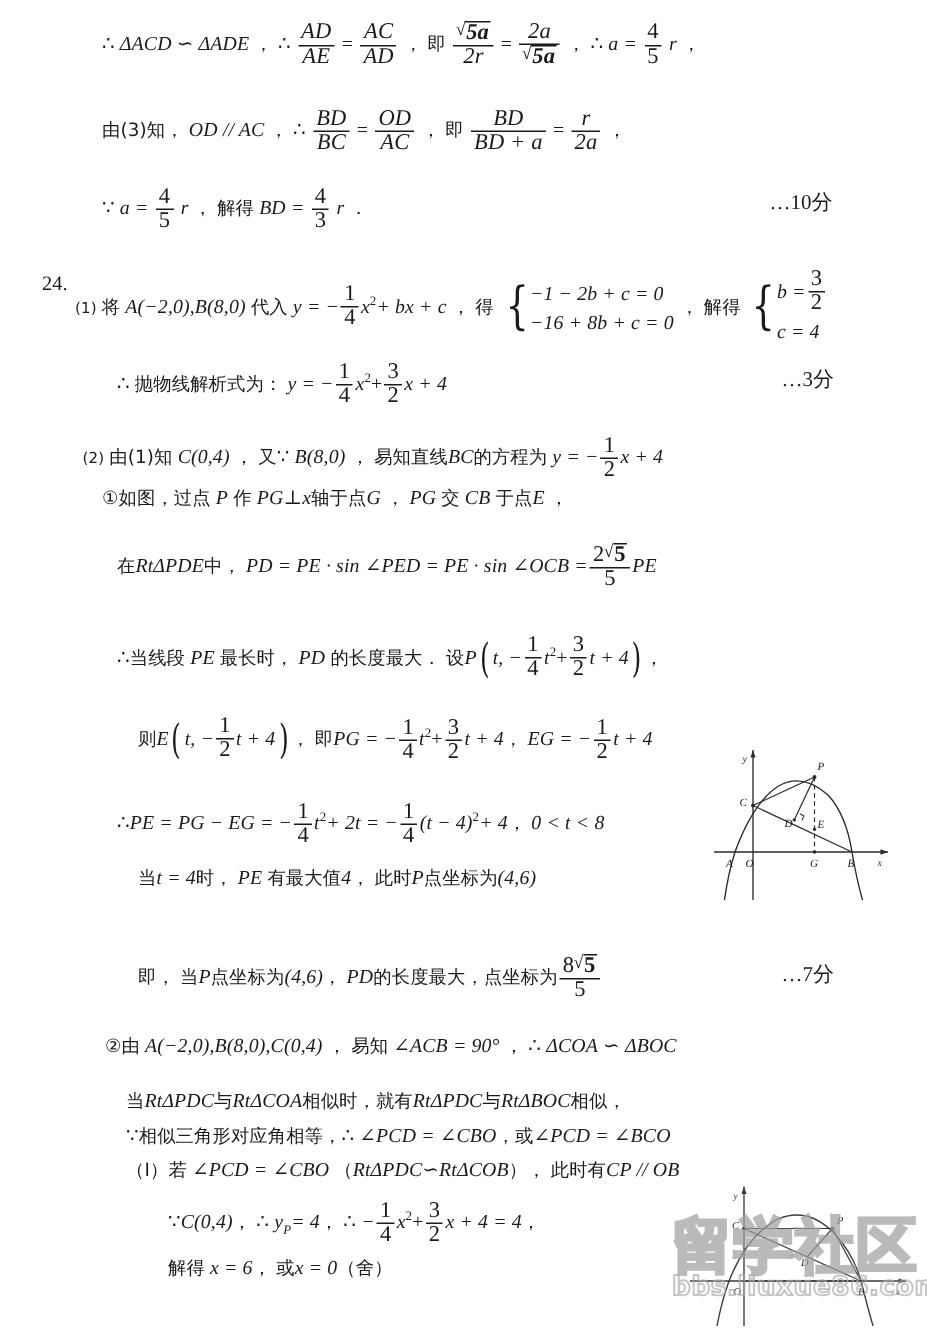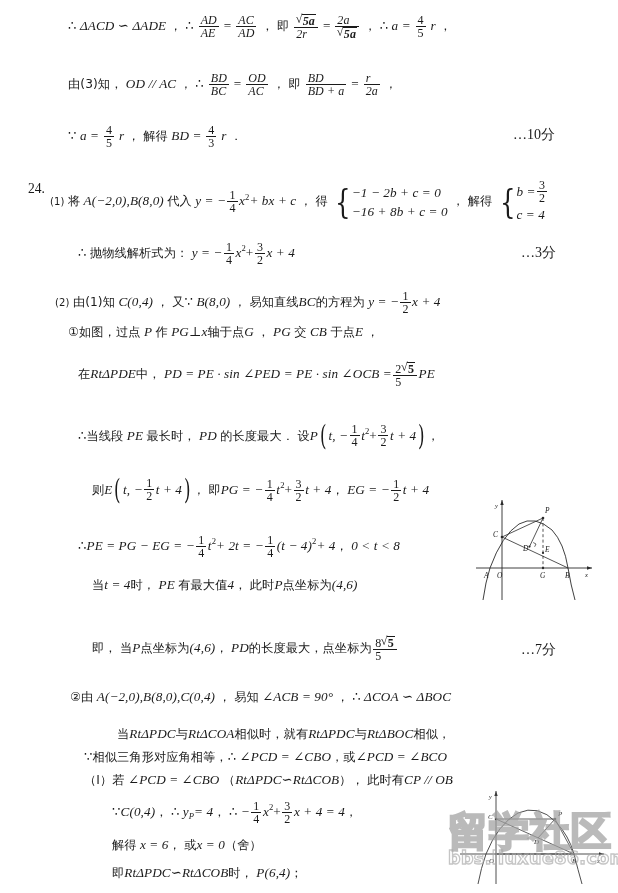--- a/index.html
+++ b/index.html
@@ -31,21 +31,22 @@
   .cn { font-style: normal; font-family: "DejaVu Sans","Liberation Sans",sans-serif; font-size: 12.2px; }
   .op { font-style: normal; }
   .sm { font-size: 10px; }
   .supn { font-size: 8.6px; vertical-align: super; font-style: normal; }
   .sub { font-size: 8.6px; vertical-align: sub; font-style: italic; }
 
   
   .frac {
     display: inline-block;
     vertical-align: middle;
-    font-size: 12px;
+    text-align: center;
+    font-size: 15px;
     line-height: 1.02;
     margin: 0 1.5px;
     position: relative;
     top: -0.5px;
   }
   .frac > .num { display: block; padding: 0 2px; border-bottom: 1px solid #1a1a1a; }
   .frac > .den { display: block; padding: 0 2px; }
 
   
   .rad { display: inline-block; position: relative; padding-left: 6px; }
@@ -342,21 +343,21 @@
     <span class="cn">，</span>
     <span class="cn">易知</span>
     <span class="it">∠ACB = 90°</span>
     <span class="cn">，</span>
     <span class="op">∴</span>
     <span class="it">ΔCOA</span>
     <span class="op">∽</span>
     <span class="it">ΔBOC</span>
   </div>
 
-  <div class="ln" style="left:84px; top:727px;margin-left:33px;">
+  <div class="ln" style="left:84px; top:727px;">
     <span class="cn">当</span><span class="it">Rt</span><span class="it">ΔPDC</span><span class="cn">与</span><span class="it">Rt</span><span class="it">ΔCOA</span><span class="cn">相似时，就有</span><span class="it">Rt</span><span class="it">ΔPDC</span><span class="cn">与</span><span class="it">Rt</span><span class="it">ΔBOC</span><span class="cn">相似，</span>
   </div>
 
   <div class="ln" style="left:84px; top:750px;">
     <span class="op">∵</span><span class="cn">相似三角形对应角相等，</span><span class="op">∴</span>
     <span class="it">∠PCD = ∠CBO</span><span class="cn">，</span><span class="cn">或</span><span class="it">∠PCD = ∠BCO</span>
   </div>
 
   <div class="ln" style="left:84px; top:773px;">
     <span class="cn">（Ⅰ）</span><span class="cn">若</span>
@@ -372,24 +373,20 @@
     <span class="op">∴</span>
     <span class="it">−</span><span class="frac"><span class="num">1</span><span class="den">4</span></span><span class="it">x</span><span class="supn">2</span><span class="op">+</span><span class="frac"><span class="num">3</span><span class="den">2</span></span><span class="it">x + 4 = 4</span><span class="cn">，</span>
   </div>
 
   <div class="ln" style="left:112px; top:838px;">
     <span class="cn">解得</span>
     <span class="it">x = 6</span><span class="cn">，</span>
     <span class="cn">或</span><span class="it">x = 0</span><span class="cn">（舍）</span>
   </div>
 
-  <div class="ln" style="left:112px; top:866px;">
-    <span class="cn">即</span><span class="it">Rt</span><span class="it">ΔPDC</span><span class="op">∽</span><span class="it">Rt</span><span class="it">ΔCOB</span><span class="cn">时，</span>
-    <span class="it">P(6,4)</span><span class="cn">；</span>
-  </div>
 
   <div class="fig" style="left:472px; top:496px;">
     <svg width="126" height="108" viewBox="0 0 126 108">
 
       <line x1="4" y1="72" x2="120" y2="72" stroke="#2a2a2a" stroke-width="0.9"></line>
       <polygon points="120,72 115,70.2 115,73.8" fill="#2a2a2a"></polygon>
 
       <line x1="30" y1="104" x2="30" y2="4" stroke="#2a2a2a" stroke-width="0.9"></line>
       <polygon points="30,4 28.3,9 31.7,9" fill="#2a2a2a"></polygon>
 

